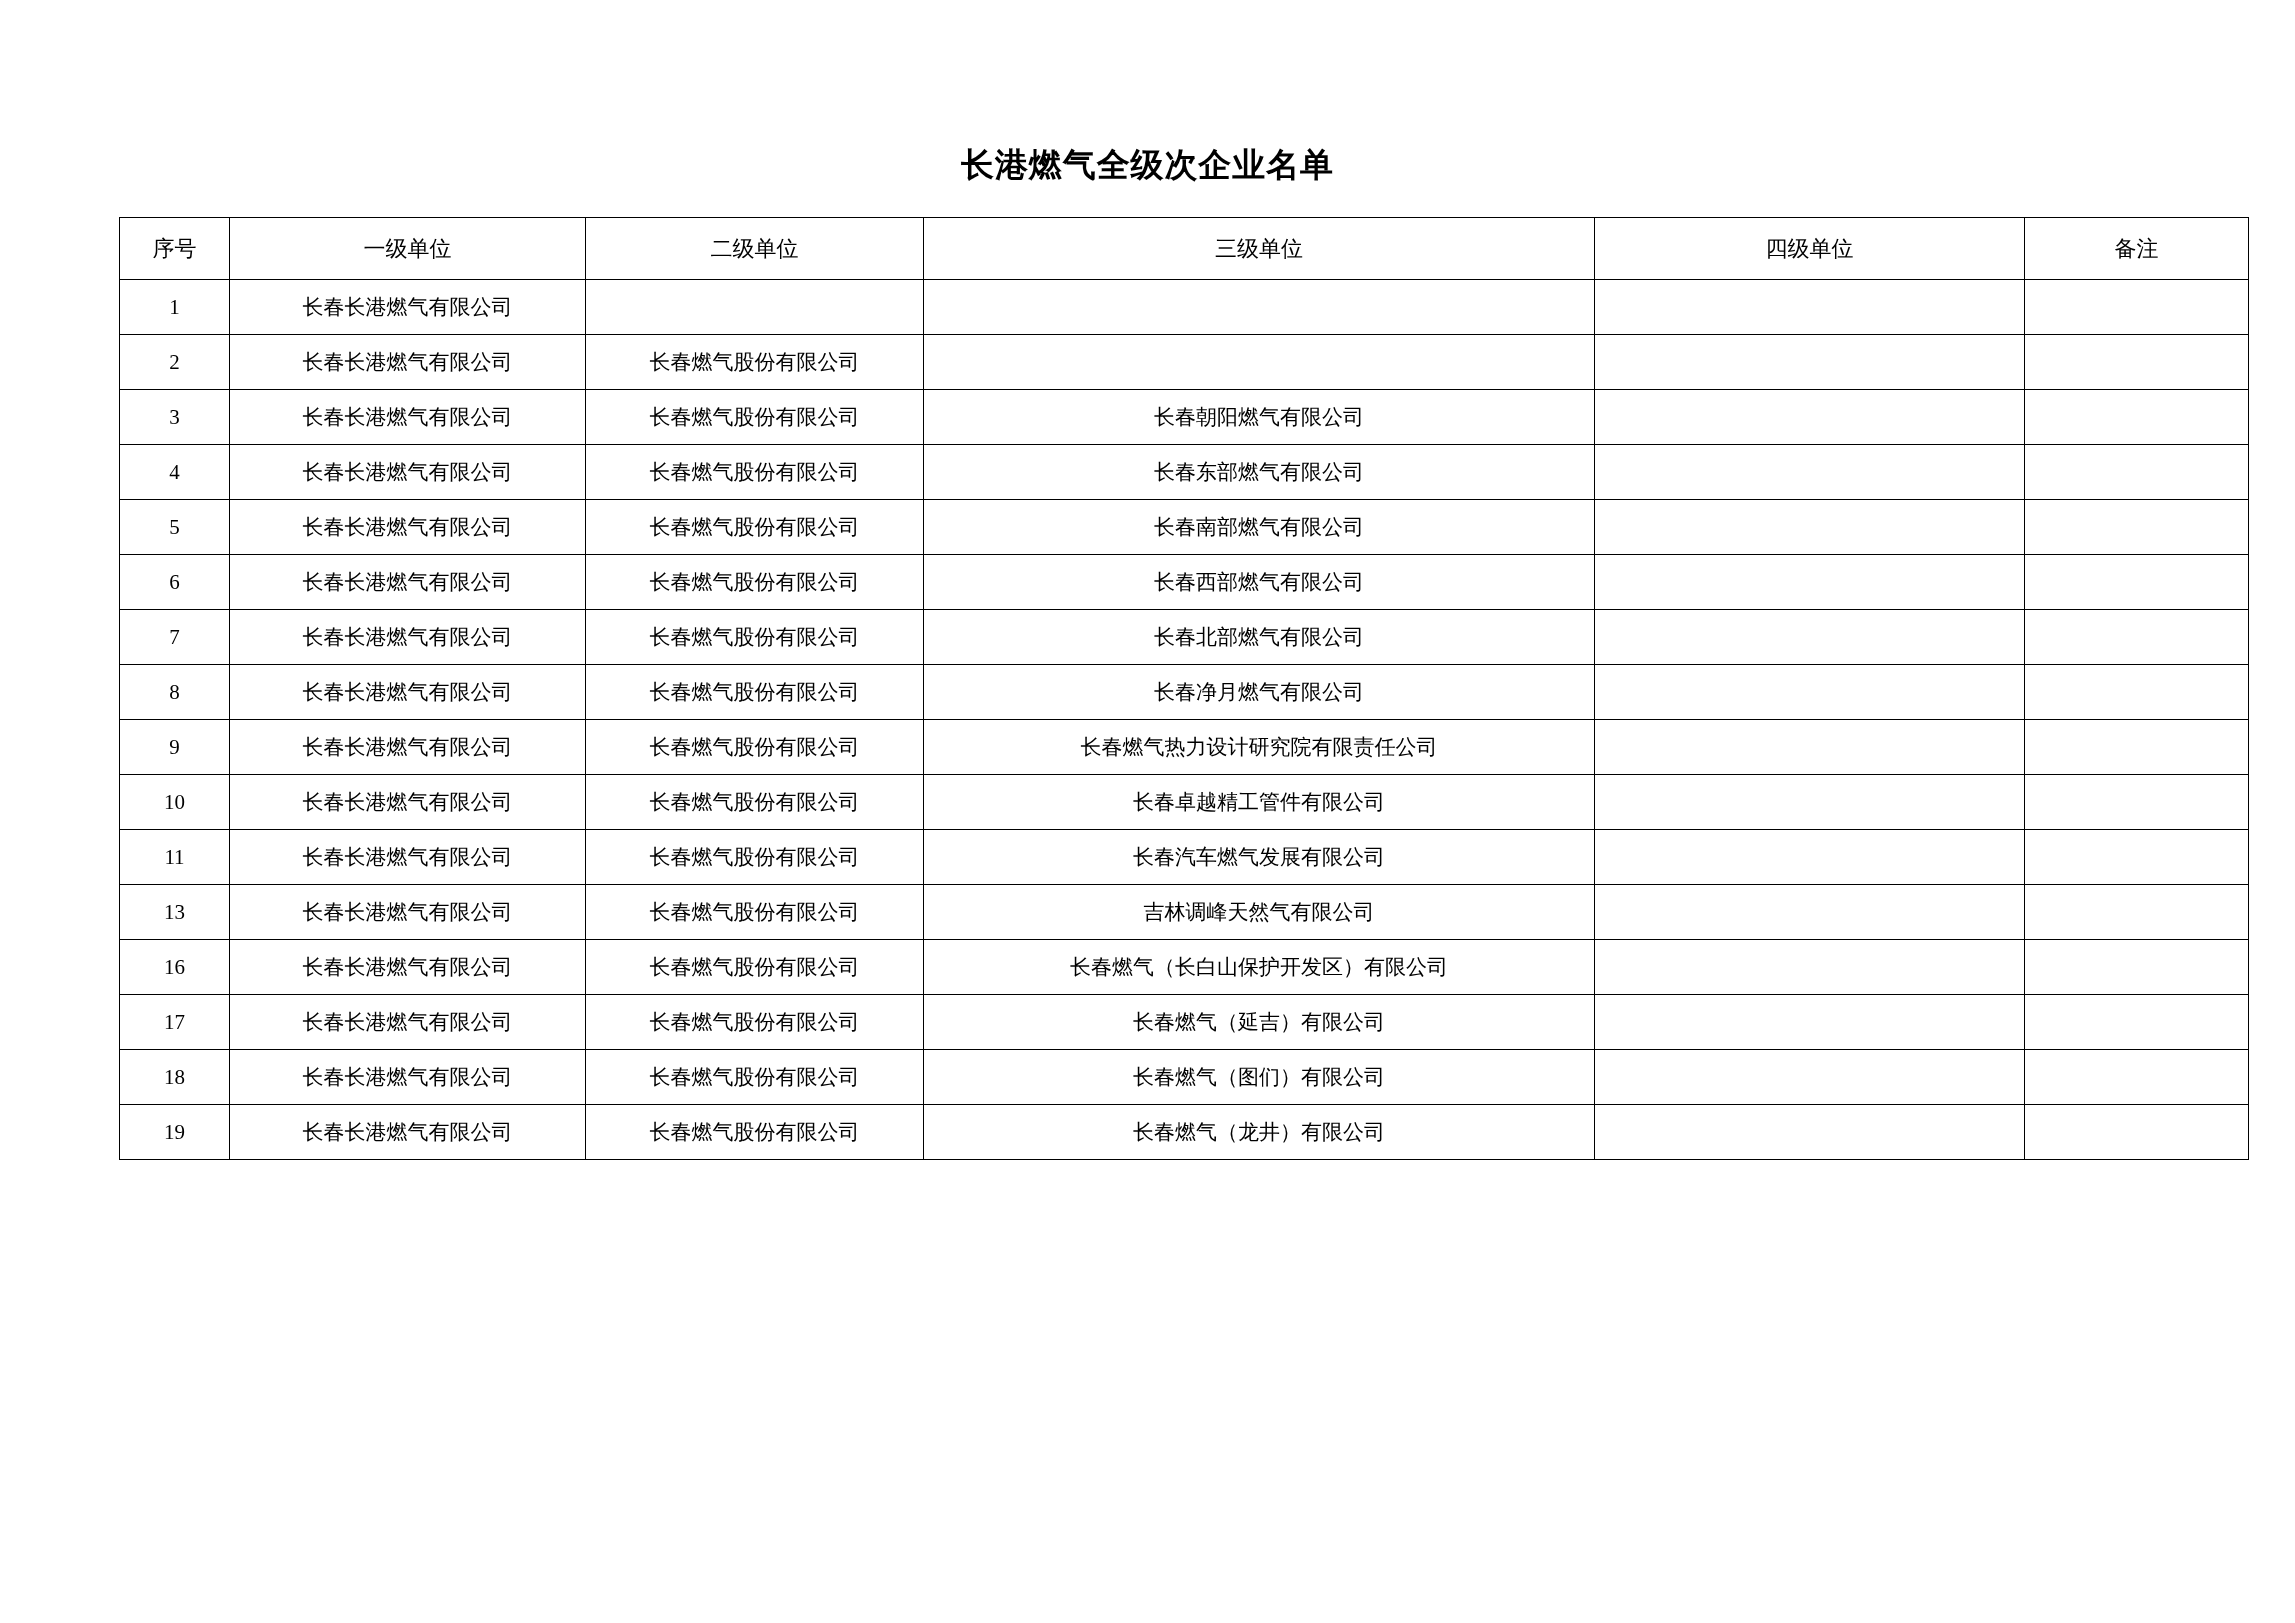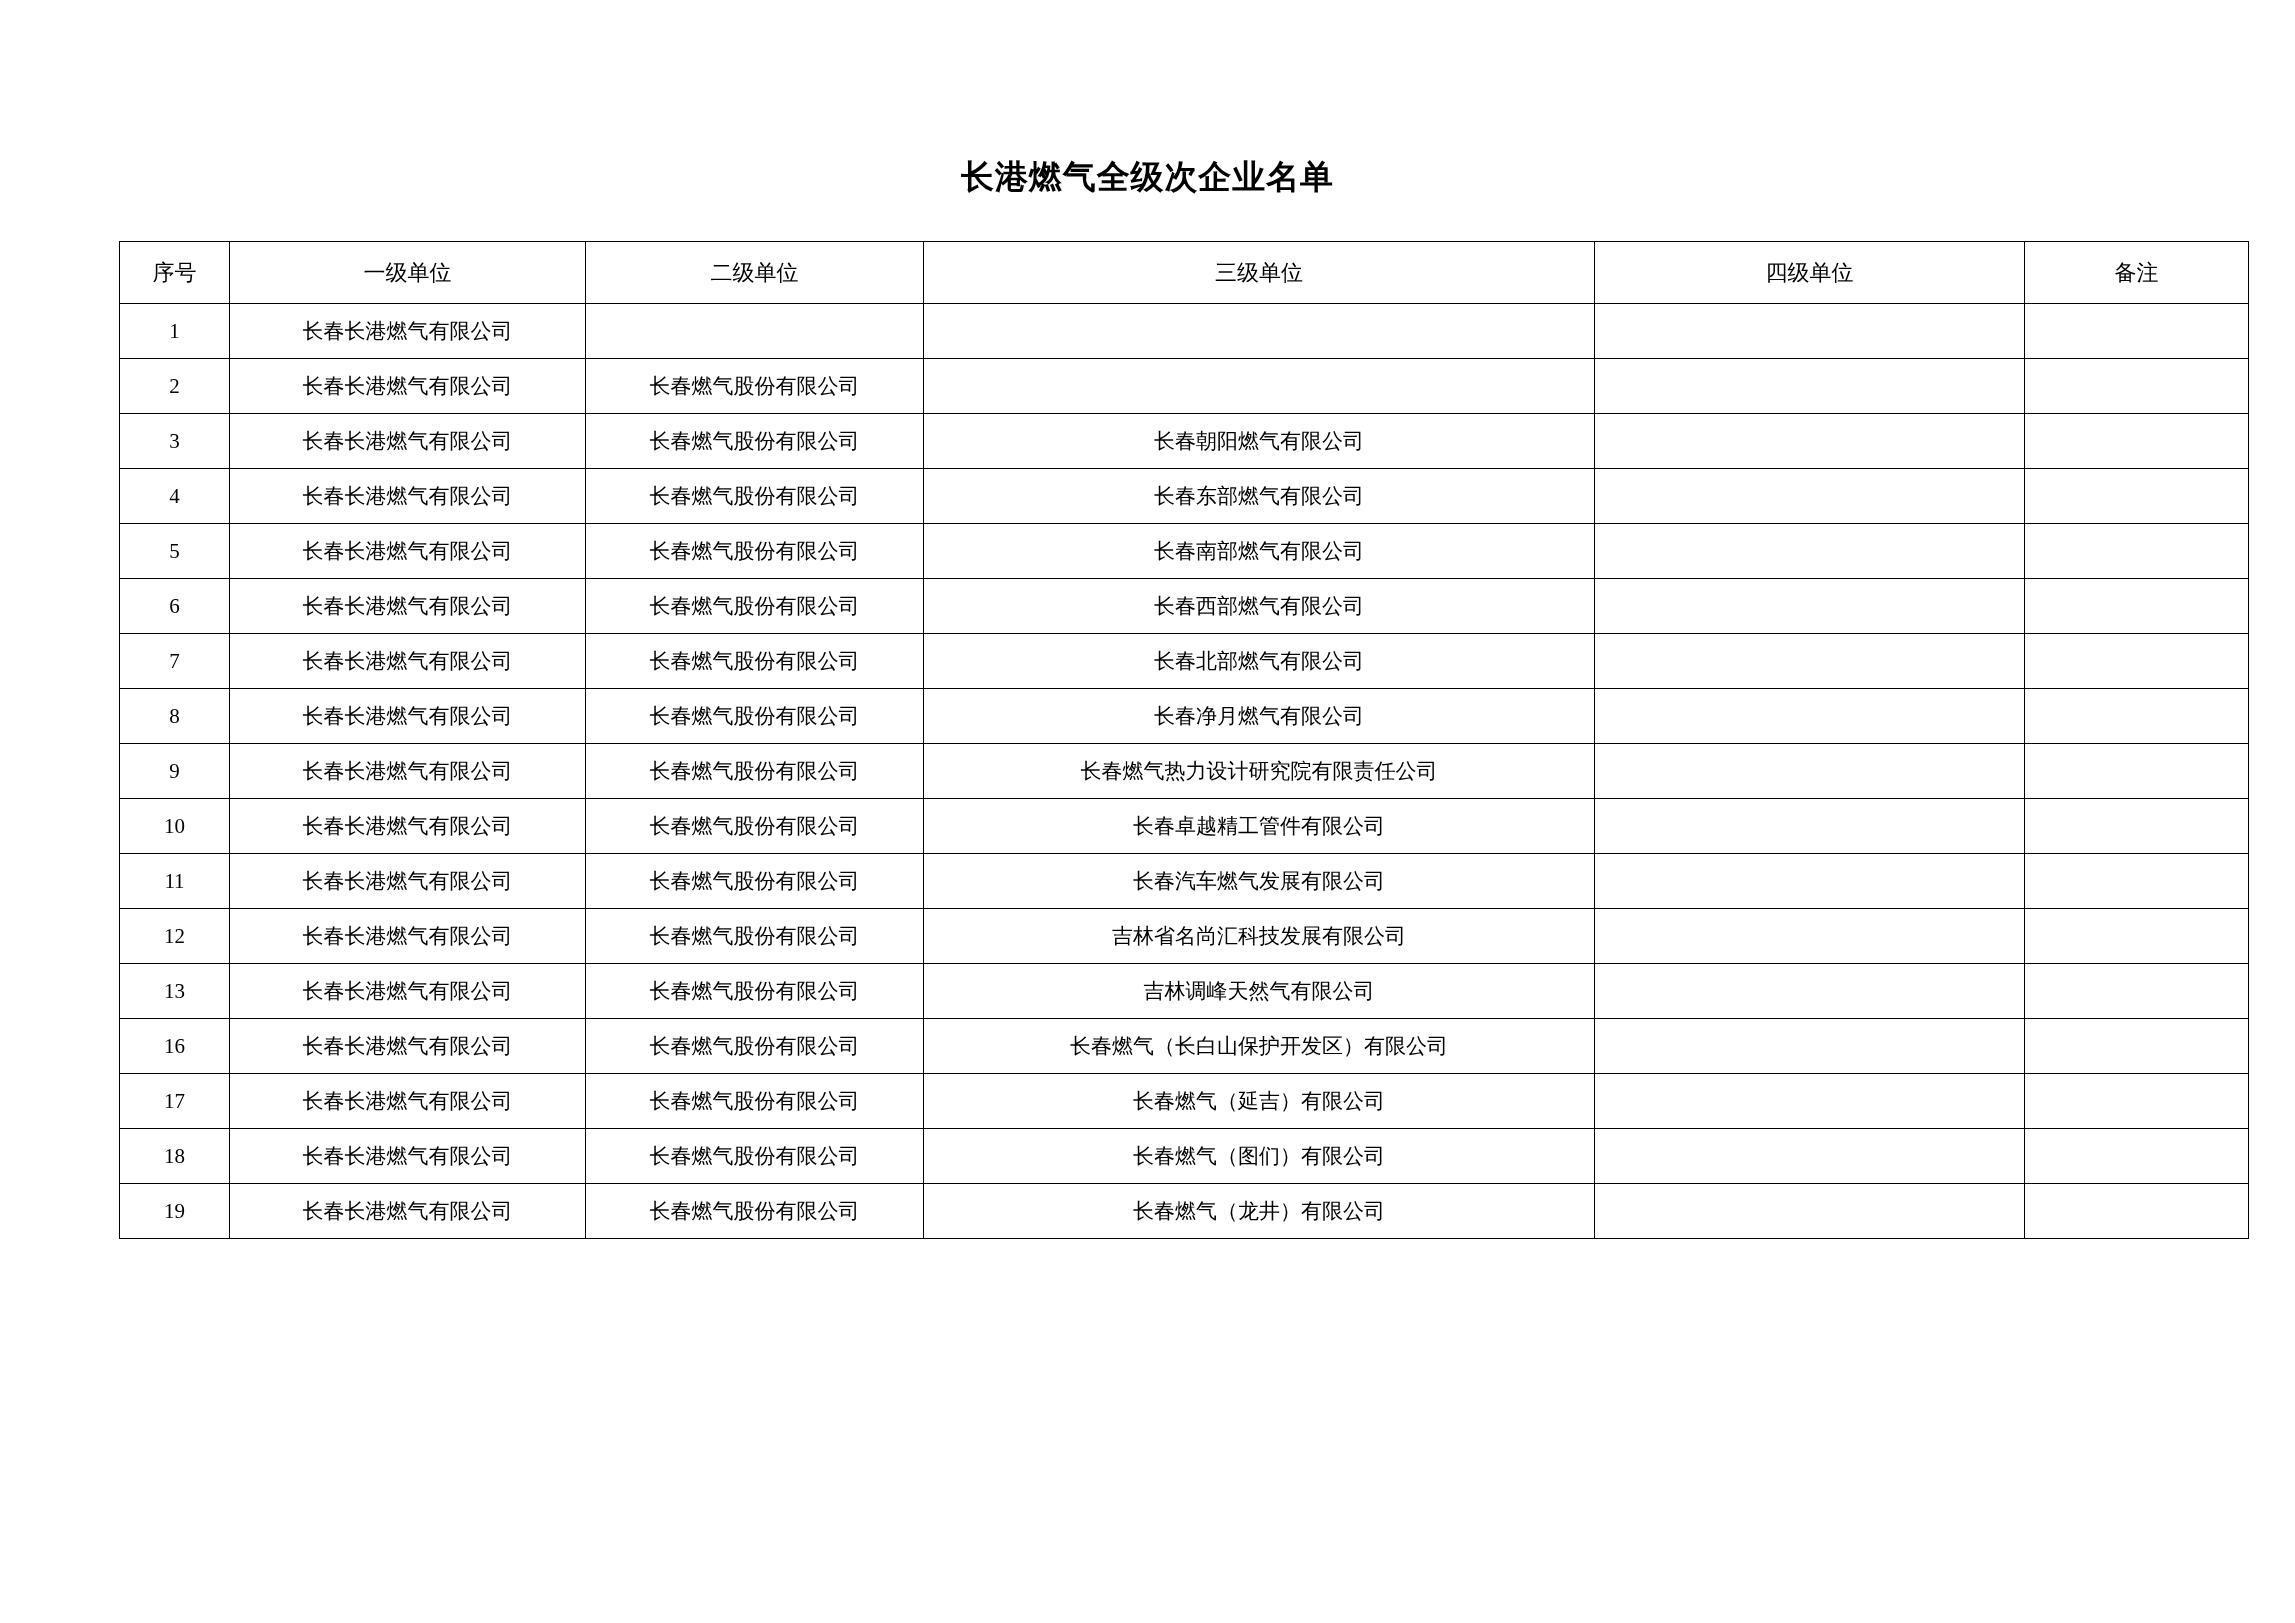--- a/index.html
+++ b/index.html
@@ -19,21 +19,21 @@
     height: 1623px;
     box-sizing: border-box;
     padding: 0;
   }
   .doc-title {
     text-align: center;
     font-size: 33px;
     font-weight: bold;
     font-family: "Liberation Sans", "DejaVu Sans", sans-serif;
     letter-spacing: 0.9px;
-    margin: 16px;
+    margin: 4px;
     padding-top: 139px;
     padding-bottom: 25px;
     color: #000000;
   }
   .table-wrap {
     padding: 0 83px;
     margin-left: 36px;
   }
   table.listing {
     border-collapse: collapse;
@@ -176,28 +176,20 @@
         </tr>
         <tr>
           <td>11</td>
           <td>长春长港燃气有限公司</td>
           <td>长春燃气股份有限公司</td>
           <td>长春汽车燃气发展有限公司</td>
           <td></td>
           <td></td>
         </tr>
         <tr>
-          <td>12</td>
-          <td>长春长港燃气有限公司</td>
-          <td>长春燃气股份有限公司</td>
-          <td>吉林省名尚汇科技发展有限公司</td>
-          <td></td>
-          <td></td>
-        </tr>
-        <tr>
           <td>13</td>
           <td>长春长港燃气有限公司</td>
           <td>长春燃气股份有限公司</td>
           <td>吉林调峰天然气有限公司</td>
           <td></td>
           <td></td>
         </tr>
         <tr>
           <td>16</td>
           <td>长春长港燃气有限公司</td>

